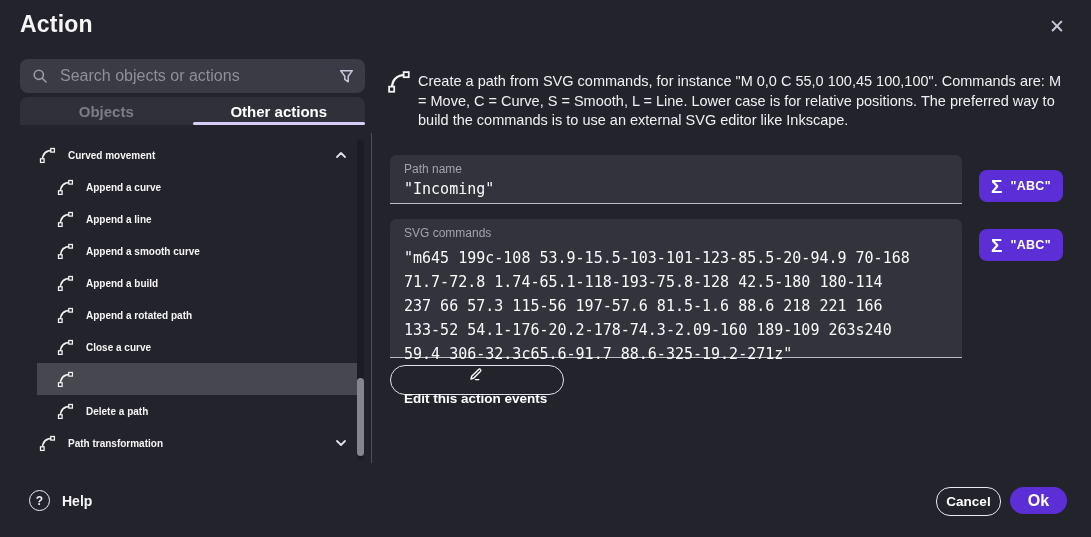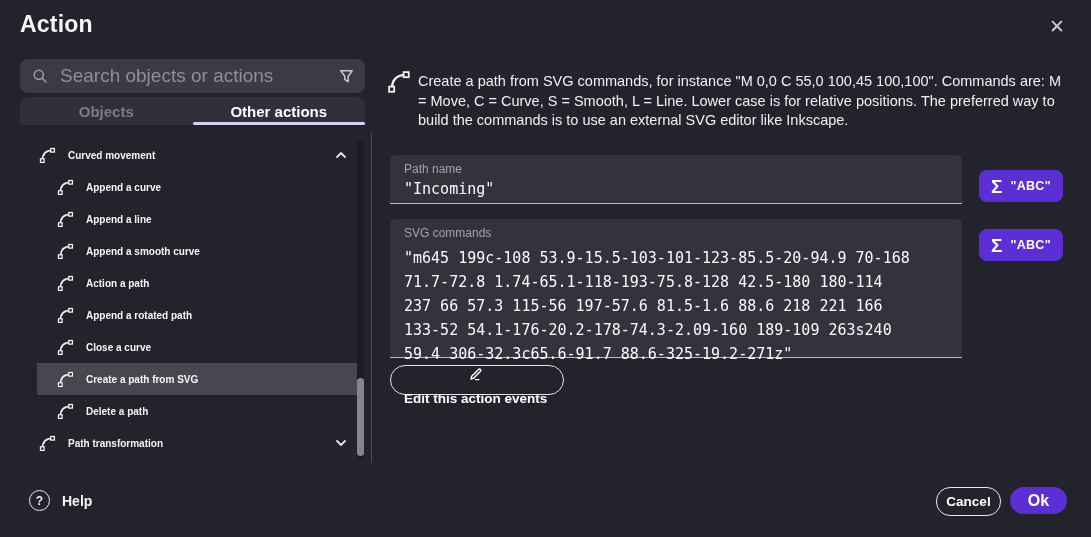--- a/index.html
+++ b/index.html
@@ -14,21 +14,21 @@
 
   
   #dialog-title{left:20px;top:11px;font-size:23px;font-weight:700;letter-spacing:.2px;}
   #close-btn{left:1044px;top:13px;width:26px;height:26px;display:flex;align-items:center;justify-content:center;
     color:#c9c9dd;font-size:19px;cursor:pointer;}
 
   
   #search-box{left:20px;top:59px;width:345px;height:34px;background:#3b3b45;border-radius:8px;
     display:flex;align-items:center;}
   #search-box .mag{margin:0 10px 0 12px;color:#9b9ba6;}
-  #search-input{flex:1;background:transparent;border:0;outline:none;color:#e8e8ee;font-size:19px;
+  #search-input{flex:1;background:transparent;border:0;outline:none;color:#e8e8ee;font-size:16px;
     font-family:"Liberation Sans",sans-serif;}
   #search-input::placeholder{color:#8f8f9a;}
   #filter-btn{margin-right:10px;color:#c9c9dd;cursor:pointer;}
 
   
   #tabs{left:20px;top:97px;width:345px;height:28px;background:#30303a;border-radius:8px 8px 0 0;display:flex;}
   .tab{width:50%;display:flex;align-items:center;justify-content:center;font-size:15px;font-weight:700;cursor:pointer;}
   .tab.inactive{color:#7c7c88;}
   .tab.active{color:#ffffff;}
   #tab-underline{left:193px;top:122px;width:172px;height:3px;border-radius:2px;}
@@ -175,21 +175,21 @@
           </svg>
         </span>
       <span class="row-label">Append a smooth curve</span>
     </div>
     <div class="row child">
       <span class="ic">
           <svg width="17" height="17">
             <use href="#sym-curve"></use>
           </svg>
         </span>
-      <span class="row-label">Action a path</span>
+      <span class="row-label">Append a build</span>
     </div>
     <div class="row child">
       <span class="ic">
           <svg width="17" height="17">
             <use href="#sym-curve"></use>
           </svg>
         </span>
       <span class="row-label">Append a rotated path</span>
     </div>
     <div class="row child">
@@ -199,21 +199,20 @@
           </svg>
         </span>
       <span class="row-label">Close a curve</span>
     </div>
     <div class="row child selected">
       <span class="ic">
           <svg width="17" height="17">
             <use href="#sym-curve"></use>
           </svg>
         </span>
-      <span class="row-label">Create a path from SVG</span>
     </div>
     <div class="row child">
       <span class="ic">
           <svg width="17" height="17">
             <use href="#sym-curve"></use>
           </svg>
         </span>
       <span class="row-label">Delete a path</span>
     </div>
     <div class="row group">

